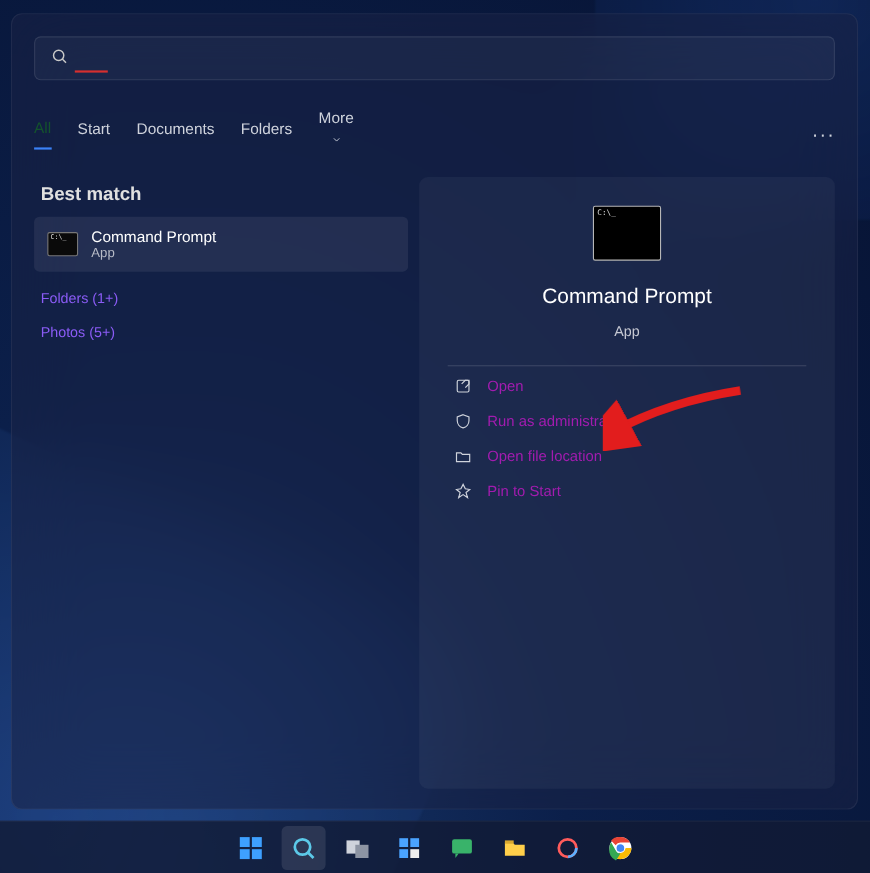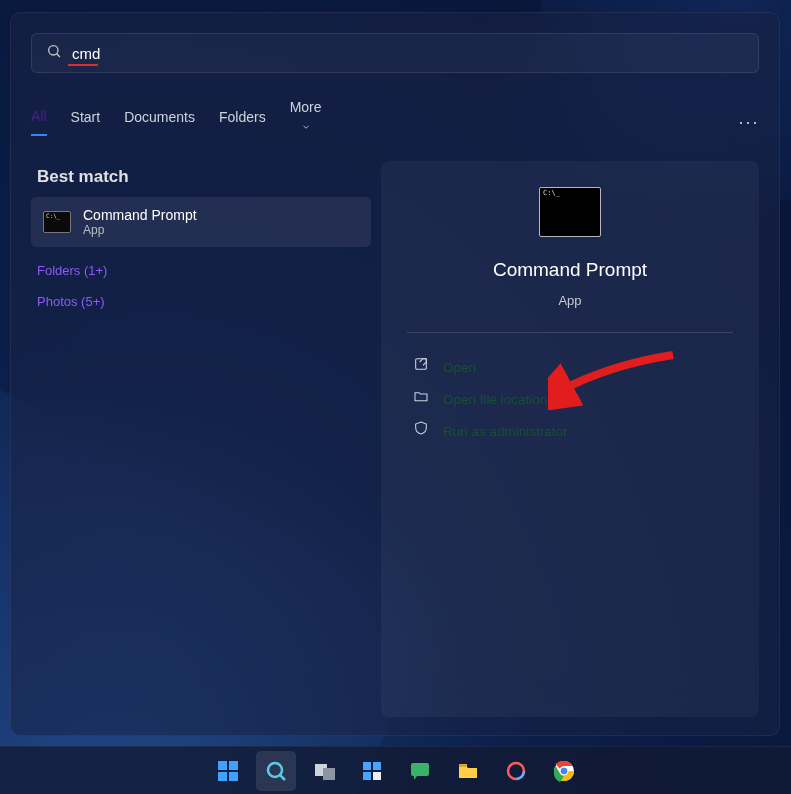--- a/index.html
+++ b/index.html
@@ -34,21 +34,21 @@
   .searchbox svg{ width:16px;height:16px; stroke:#c8c8c8; fill:none; stroke-width:2;}
   .searchbox input{
     flex:1; background:transparent; border:none; outline:none;
     color:#fff; font-size:15px; margin-left:10px;
   }
   .underline-red{
     position:absolute; left:36px; bottom:6px; width:30px; height:2px; background:#d62f2f;
   }
   .tabs { display:flex; align-items:center; gap:24px; margin:26px 0 16px 0; font-size:14px; color:#cfd3dc;}
   .tab { cursor:pointer; padding-bottom:10px; }
-  .tab.active{ color:#4c1d95; border-bottom:2px solid #3b82f6;}
+  .tab.active{ color:#14532d; border-bottom:2px solid #3b82f6;}
   .more{ display:flex; align-items:center; gap:4px;flex-direction:column;}
   .more svg{width:10px;height:10px;stroke:#cfd3dc;fill:none;stroke-width:2;}
   .tabs .spacer{flex:1;}
   .dots{ color:#cfd3dc; font-size:18px; letter-spacing:1px; cursor:pointer;}
   .columns{ display:flex; gap:10px; flex:1; min-height:0;}
   .leftcol{ width:340px;}
   .section-label{ font-size:17px; font-weight:600; color:#e0e0e0; margin:6px 0 10px 6px;}
   .match-item{
     display:flex; align-items:center; gap:12px;
     background: rgba(255,255,255,0.07);
@@ -68,23 +68,23 @@
   }
   .hero{display:flex;flex-direction:column;align-items:center;gap:12px;}
   .cmd-icon-lg{
     width:62px;height:50px;background:#000;border:1.5px solid #b7b7b7;border-radius:2px;position:relative;
   }
   .cmd-icon-lg::before{content:"C:\\_";position:absolute;left:3px;top:1px;font-size:7px;color:#ddd;font-family:monospace;}
   .hero h2{font-size:19px;font-weight:500;color:#fff;margin-top:10px;}
   .hero .sub{font-size:13px;color:#c7cad4;}
   .hr{height:1px;background:rgba(255,255,255,0.14);margin:24px 0 10px 0;}
   .action{
-    display:flex;align-items:flex-end;gap:14px;
+    display:flex;align-items:flex-start;gap:14px;
     height:32px;padding:0 6px;border-radius:4px;
-    font-size:13.5px;color:#14532d;cursor:pointer;
+    font-size:13.5px;color:#a21caf;cursor:pointer;
   }
   .action svg{width:16px;height:16px;stroke:#cfd3dc;fill:none;stroke-width:1.6;}
   .arrow{
     position:absolute; left:548px; top:350px; width:130px; height:60px; pointer-events:none;
   }
   .taskbar{
     position:absolute; left:0; bottom:0; width:100%; height:48px;
     background: rgba(18,26,52,0.8);
     display:flex; align-items:center; justify-content:center; gap:8px;
     border-top:1px solid rgba(255,255,255,0.05);
@@ -103,21 +103,20 @@
 
 <div class="panel">
 
   <div class="searchbox">
     <span>
       <svg viewBox="0 0 24 24">
           <circle cx="11" cy="11" r="7"></circle>
           <line x1="21" y1="21" x2="16" y2="16"></line>
         </svg>
     </span>
-    <input value="cmd" style="">
     <div class="underline-red"></div>
   </div>
 
   <div class="tabs">
     <div class="tab active">All</div>
     <div class="tab">Start</div>
     <div class="tab">Documents</div>
     <div class="tab">Folders</div>
     <div class="tab more">
       <span>More</span>
@@ -155,29 +154,35 @@
 
       <div class="action">
         <span><svg viewBox="0 0 24 24">
               <rect x="4" y="4" width="16" height="16" rx="2"></rect>
               <polyline points="10 9 15 4 20 4 20 9 15 14"></polyline>
             </svg></span>
         <span>Open</span>
       </div>
       <div class="action">
         <span><svg viewBox="0 0 24 24">
+              <path d="M12 3l8 3v5c0 5-3.5 9-8 10-4.5-1-8-5-8-10V6l8-3z"></path>
+            </svg></span>
+        <span>Run as administrator</span>
+      </div>
+      <div class="action">
+        <span><svg viewBox="0 0 24 24">
               <path d="M3 7h6l2 2h10v10H3z"></path>
             </svg></span>
         <span>Open file location</span>
       </div>
       <div class="action">
         <span><svg viewBox="0 0 24 24">
-              <path d="M12 3l8 3v5c0 5-3.5 9-8 10-4.5-1-8-5-8-10V6l8-3z"></path>
-            </svg></span>
-        <span>Run as administrator</span>
+              <path d="M12 2l3 6 6 1-5 4 2 7-6-4-6 4 2-7-5-4 6-1z"></path>
+            </svg></span>
+        <span>Pin to Start</span>
       </div>
     </div>
   </div>
 </div>
 
 <svg class="arrow" viewBox="0 0 130 60">
   <defs>
       <marker id="ah" markerWidth="10" markerHeight="10" refX="2" refY="3" orient="auto">
     <path d="M0,0 L0,6 L8,3 z" fill="#e21d1d"></path>
       </marker>

